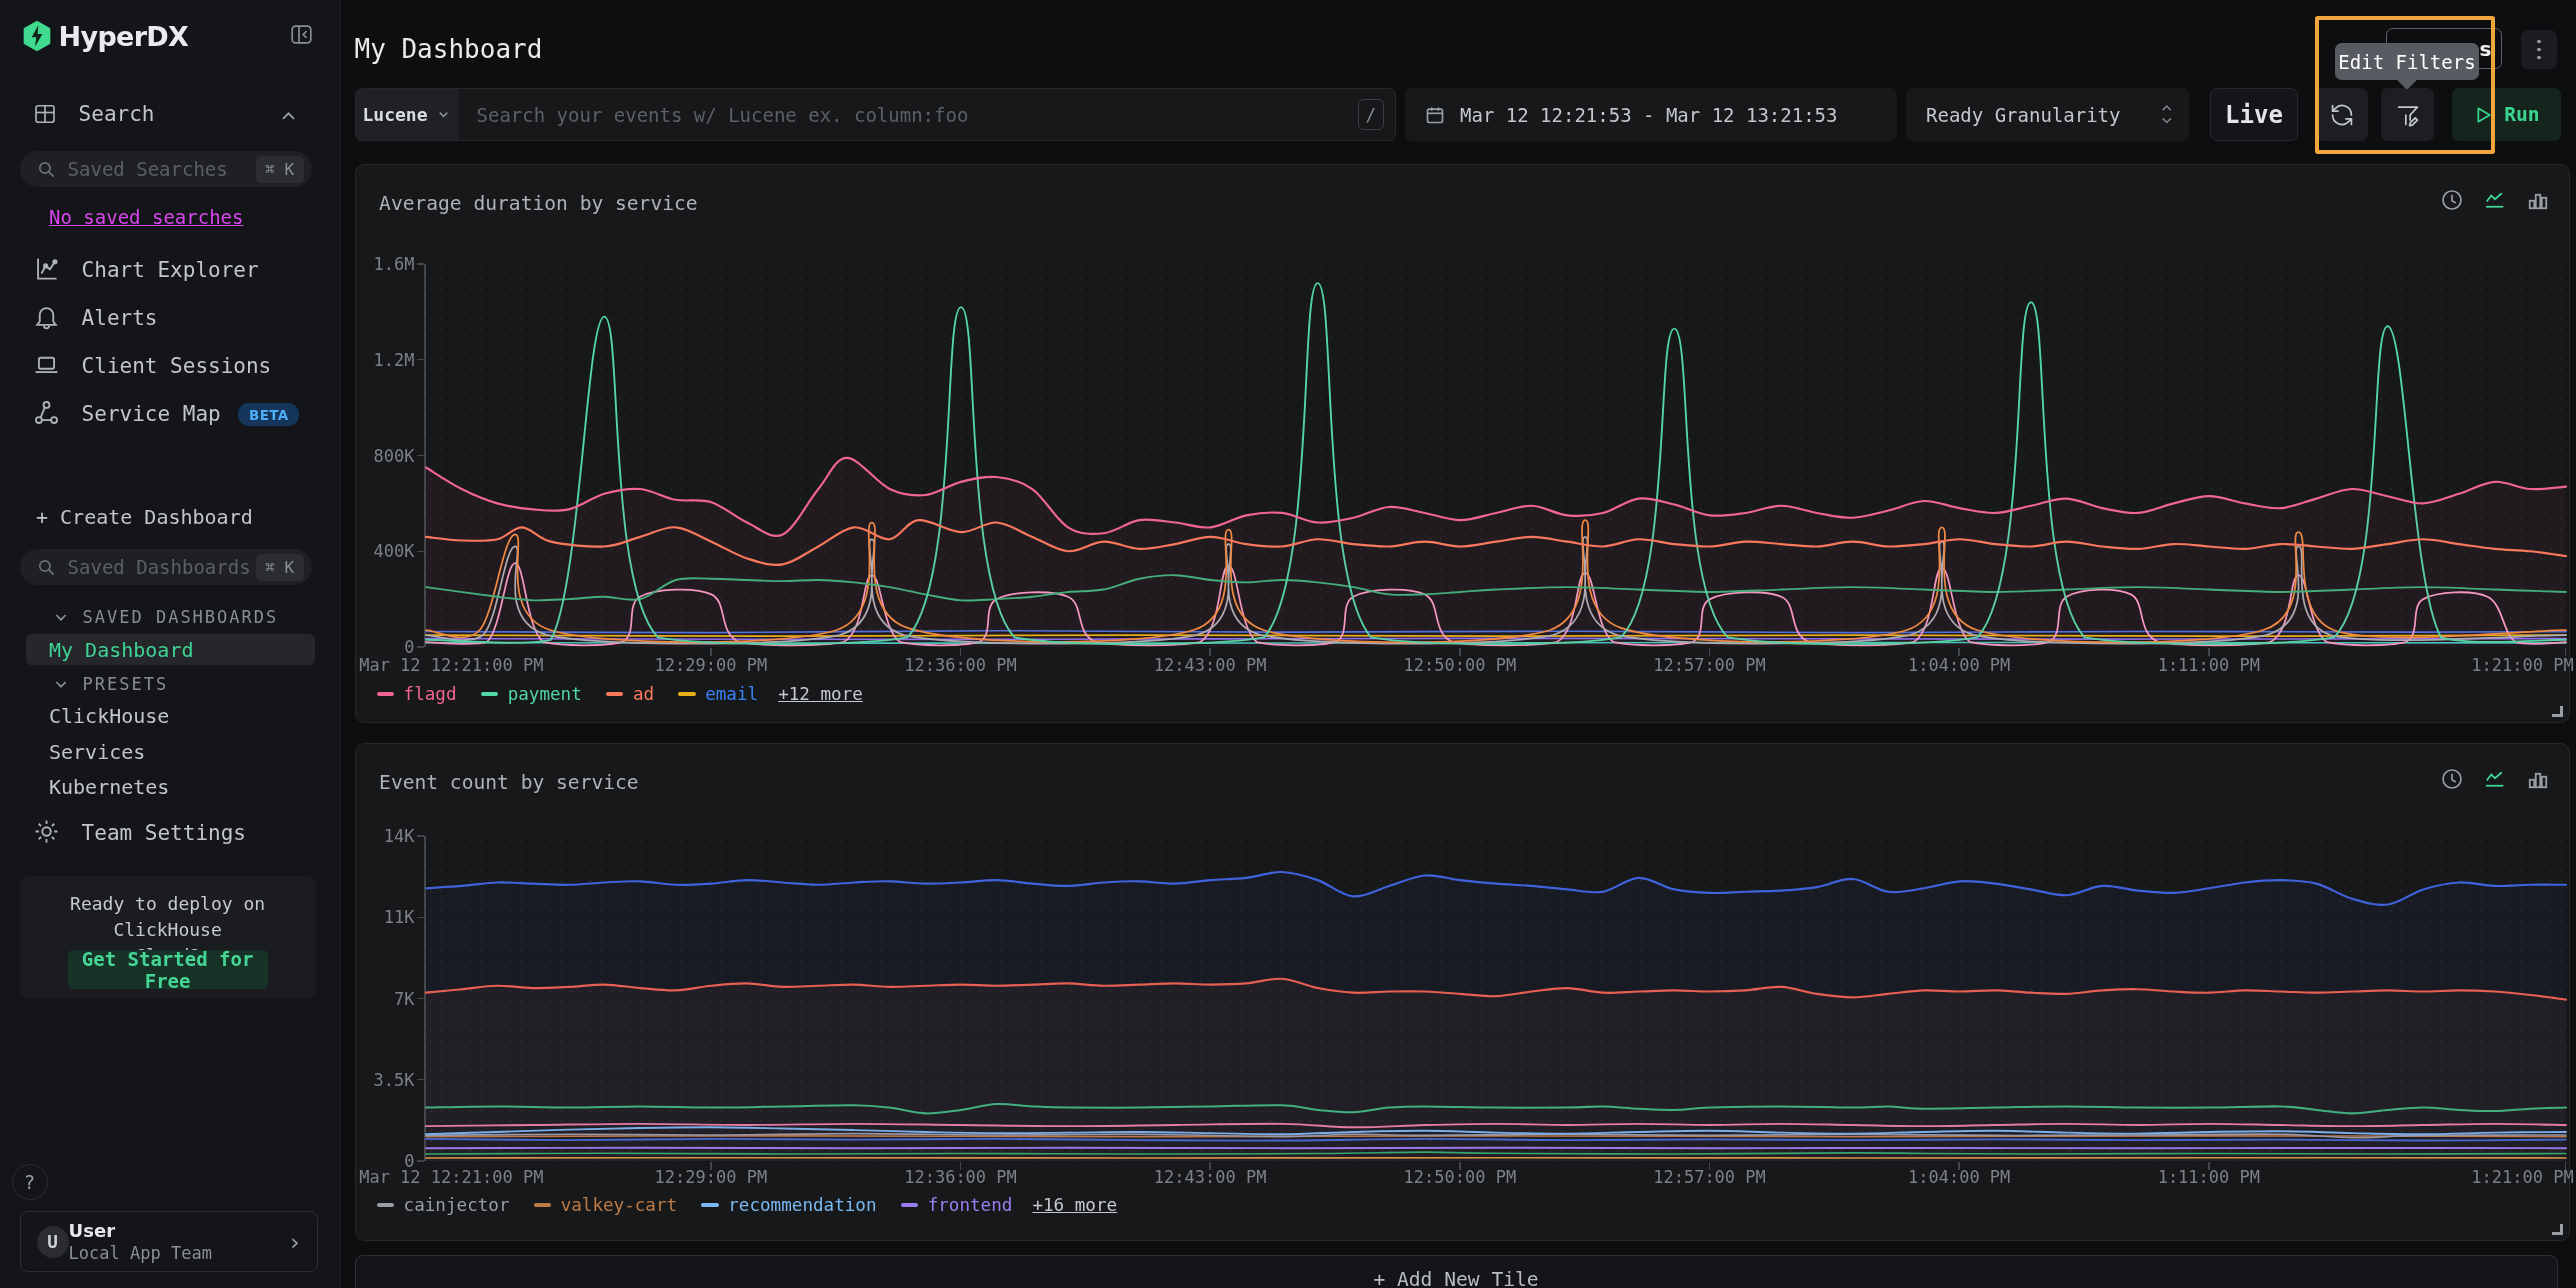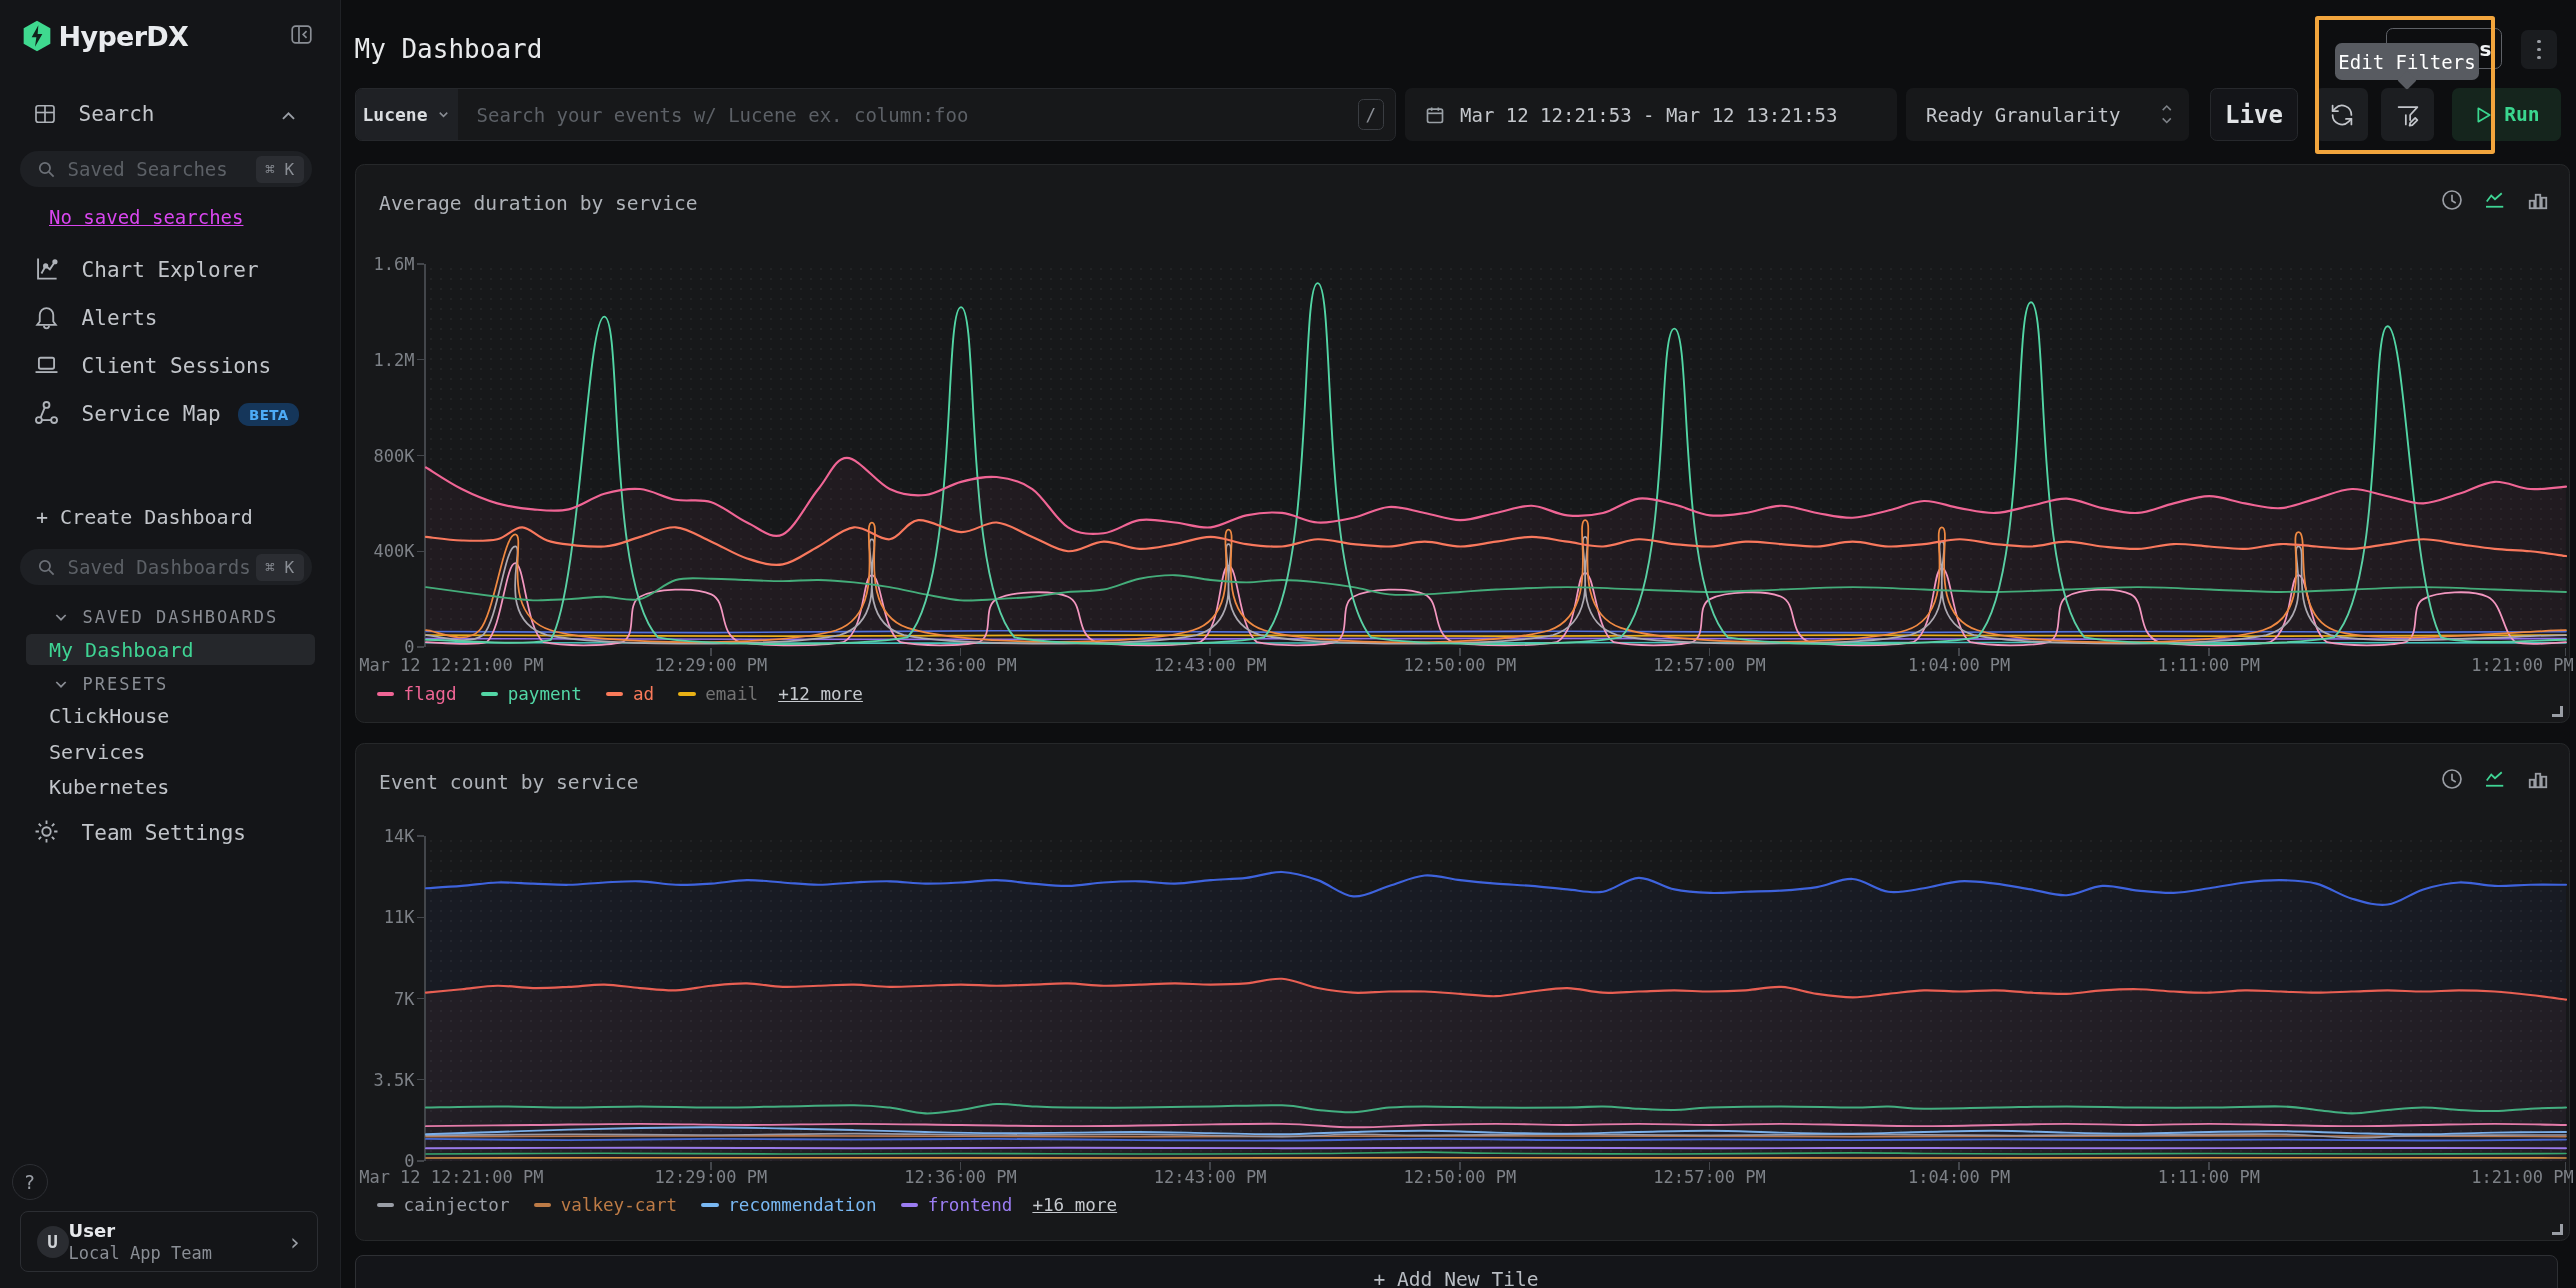--- a/index.html
+++ b/index.html
@@ -240,20 +240,27 @@
     <div class="tree-item" style="top:775px;">Kubernetes</div>
 
     <div class="side-row" style="top:814px;">
       <svg class="side-ico" viewBox="0 0 32 32" fill="none" stroke="currentColor" stroke-width="2.2">
         <circle cx="16" cy="16" r="5"></circle>
         <path d="M16 3 v4 M16 25 v4 M3 16 h4 M25 16 h4 M6.8 6.8 l2.8 2.8 M22.4 22.4 l2.8 2.8 M25.2 6.8 l-2.8 2.8 M9.6 22.4 l-2.8 2.8"></path>
       </svg>
       <span class="side-label">Team Settings</span>
     </div>
 
+    <div class="promo-card">
+      <div class="promo-text">
+        <div>Ready to deploy on ClickHouse</div>
+        <div>Cloud?</div>
+      </div>
+      <div class="promo-btn">Get Started for Free</div>
+    </div>
 
     <div class="help-circle">
       <span>?</span>
     </div>
 
     <div class="user-card">
       <div class="avatar">U</div>
       <div class="user-meta">
         <div class="user-name">User</div>
         <div class="user-team">Local App Team</div>
@@ -415,21 +422,21 @@
           <span class="legend-item">
             <span class="lg-dash" style="background:#52d6a5"></span>
             <span class="lg-label" style="color:#52d6a5">payment</span>
           </span>
           <span class="legend-item">
             <span class="lg-dash" style="background:#fa7a5a"></span>
             <span class="lg-label" style="color:#fa7a5a">ad</span>
           </span>
           <span class="legend-item">
             <span class="lg-dash" style="background:#e9b115"></span>
-            <span class="lg-label" style="color:#737373">email</span>
+            <span class="lg-label" style="color:#3b82f6">email</span>
           </span>
           <a class="lg-more">+12 more</a>
         </div>
       <div class="resize-handle"></div>
     </div>
 
     <div class="tile" id="tile2">
       <div class="tile-title">Event count by service</div>
       <div class="tile-icons">
         <svg class="ti" viewBox="0 0 32 32" fill="none" stroke="currentColor" stroke-width="2.2">

